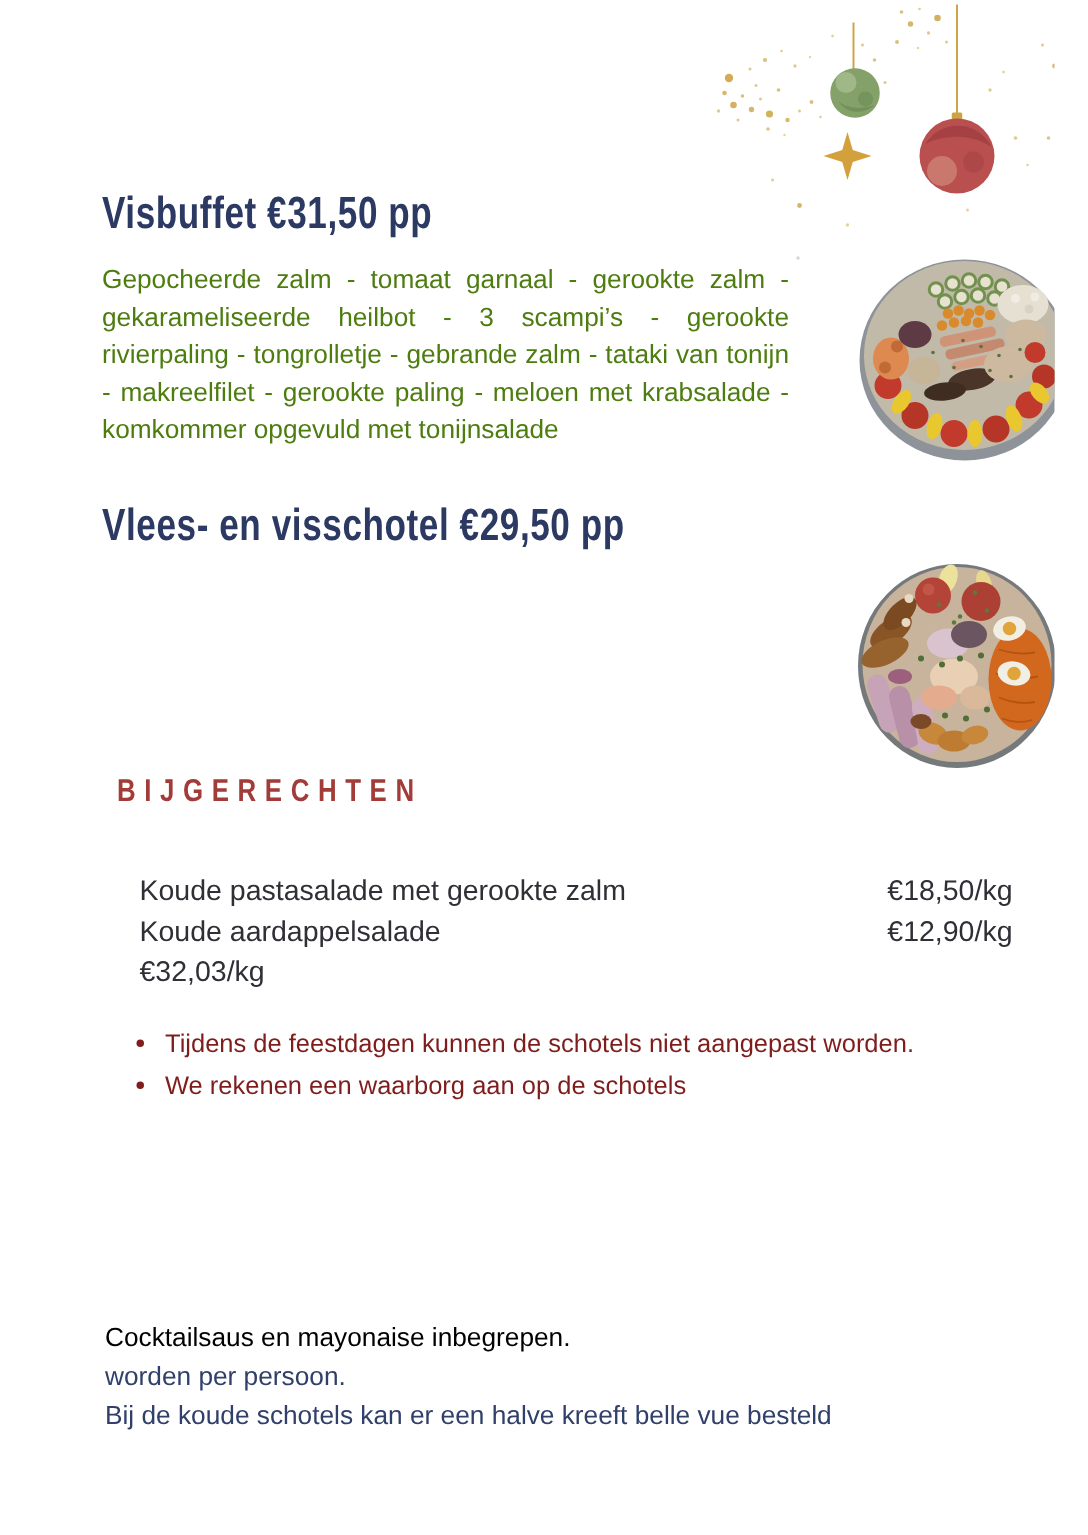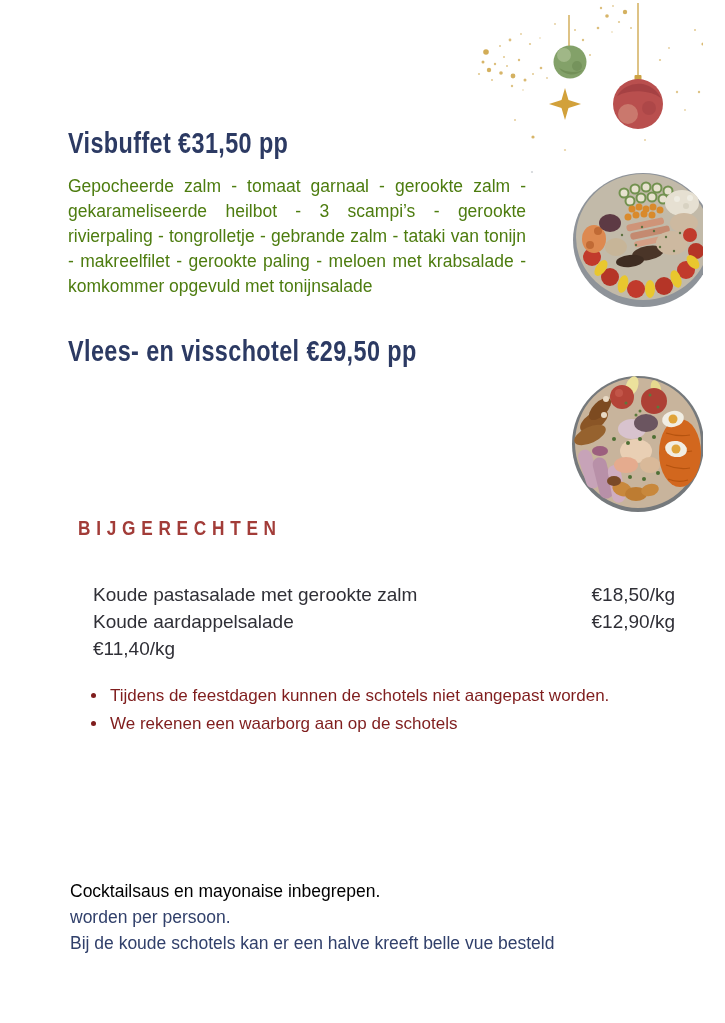--- a/index.html
+++ b/index.html
@@ -283,21 +283,21 @@
   <div class="dish-list">
     <div class="dish-row">
       <span class="dish-name">Koude pastasalade met gerookte zalm</span>
       <span class="dish-price">€18,50/kg</span>
     </div>
     <div class="dish-row">
       <span class="dish-name">Koude aardappelsalade</span>
       <span class="dish-price">€12,90/kg</span>
     </div>
     <div class="dish-row">
-      <span class="dish-price">€11,40/kg</span>
+      <span class="dish-price">€32,03/kg</span>
     </div>
   </div>
 
   <ul class="notes-list">
     <li>Tijdens de feestdagen kunnen de schotels niet aangepast worden.</li>
     <li>We rekenen een waarborg aan op de schotels</li>
   </ul>
 
   <div class="footer-block">
     <div class="footer-red">Cocktailsaus en mayonaise inbegrepen.</div>

